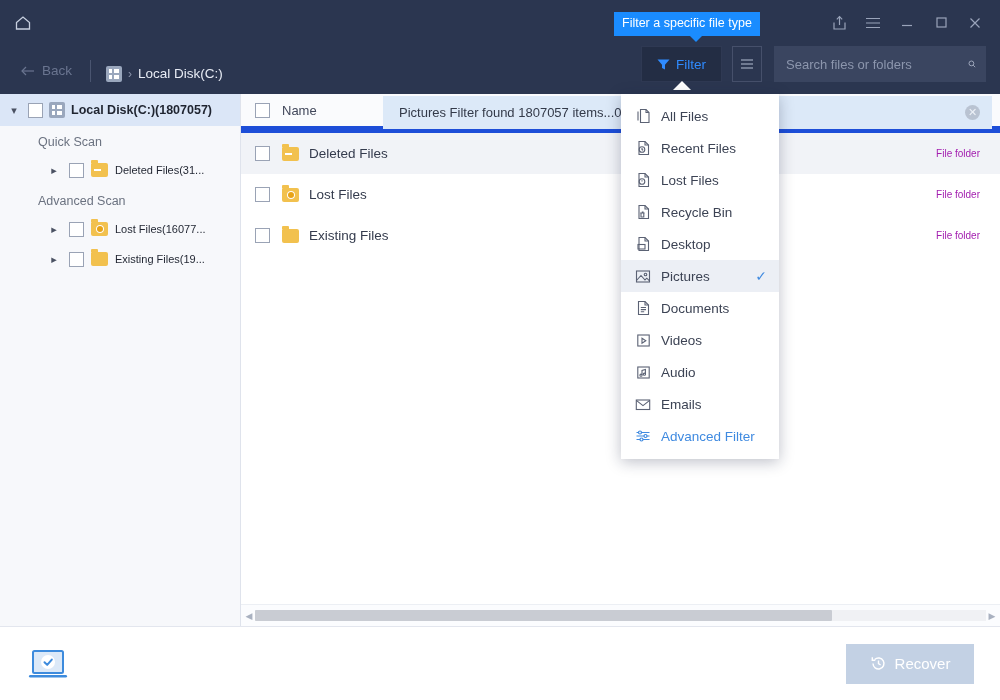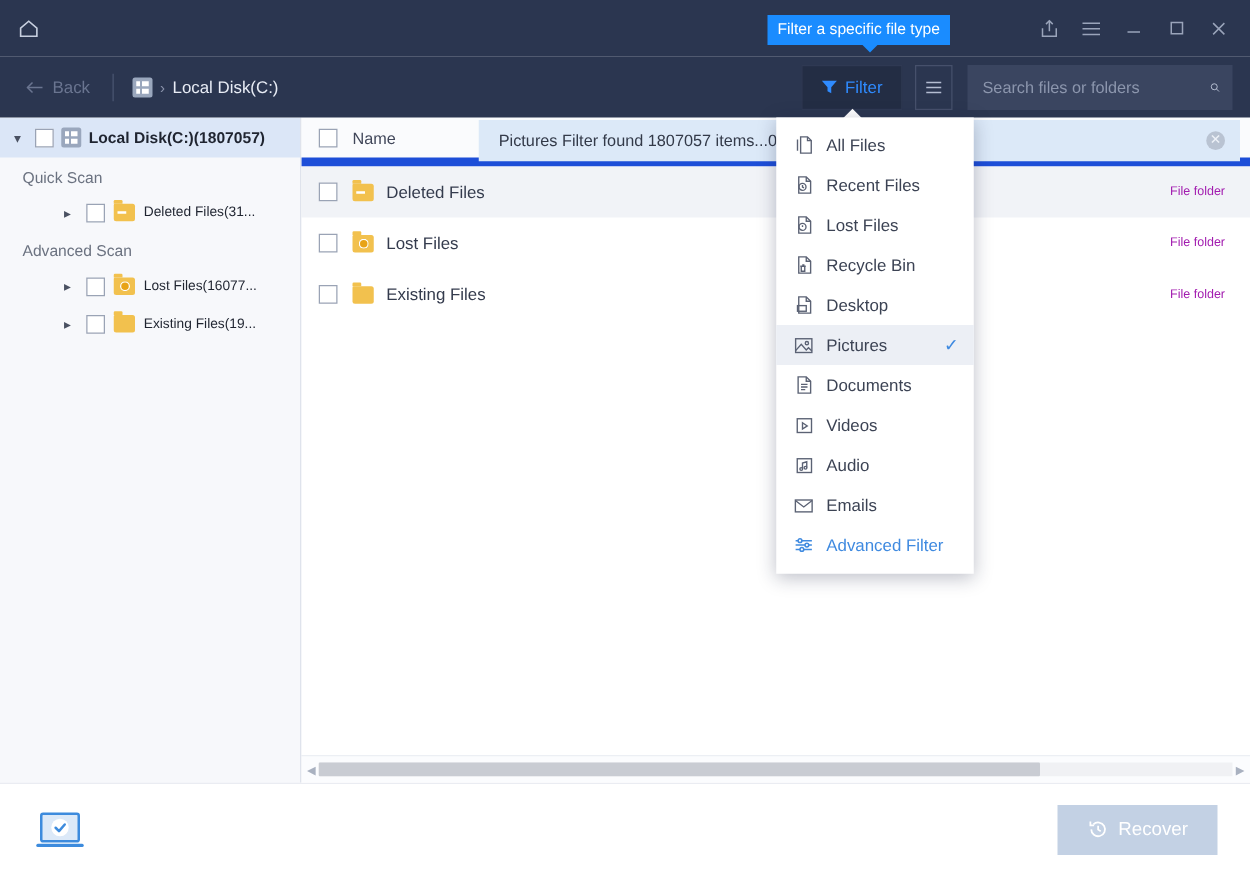--- a/index.html
+++ b/index.html
@@ -57,22 +57,22 @@
     border-left: 6px solid transparent;
     border-right: 6px solid transparent;
     border-top: 6px solid #1a8cff;
   }
 
   
   .toolbar {
     height: 49px;
     flex: 0 0 49px;
     background: #2b3650;
-    display: flex; align-items: center;
-    padding: 0 14px 0 14px;
+    display: flex; align-items: flex-end;
+    padding: 0 14px 12px 14px;
     position: relative;
     z-index: 35;
   }
   .back-btn {
     display: flex; align-items: center; gap: 7px;
     color: #6a7590;
     font-size: 13.5px;
     padding: 4px 6px;
     cursor: default;
   }
@@ -170,21 +170,21 @@
     background: #ffffff;
     flex: 0 0 15px;
     cursor: pointer;
   }
   .tree-label {
     font-size: 12.5px; color: #1f2430; font-weight: bold;
     white-space: nowrap; overflow: hidden;
   }
   .group-label {
     font-size: 12.5px; color: #6b7280;
-    padding: 9px 0 6px 18px;
+    padding: 9px 0 6px 38px;
   }
   .tree-item {
     display: flex; align-items: center;
     height: 30px;
     padding-left: 46px;
     gap: 7px;
     cursor: pointer;
   }
   .tree-item .tree-label { font-weight: normal; font-size: 11px; }
 

